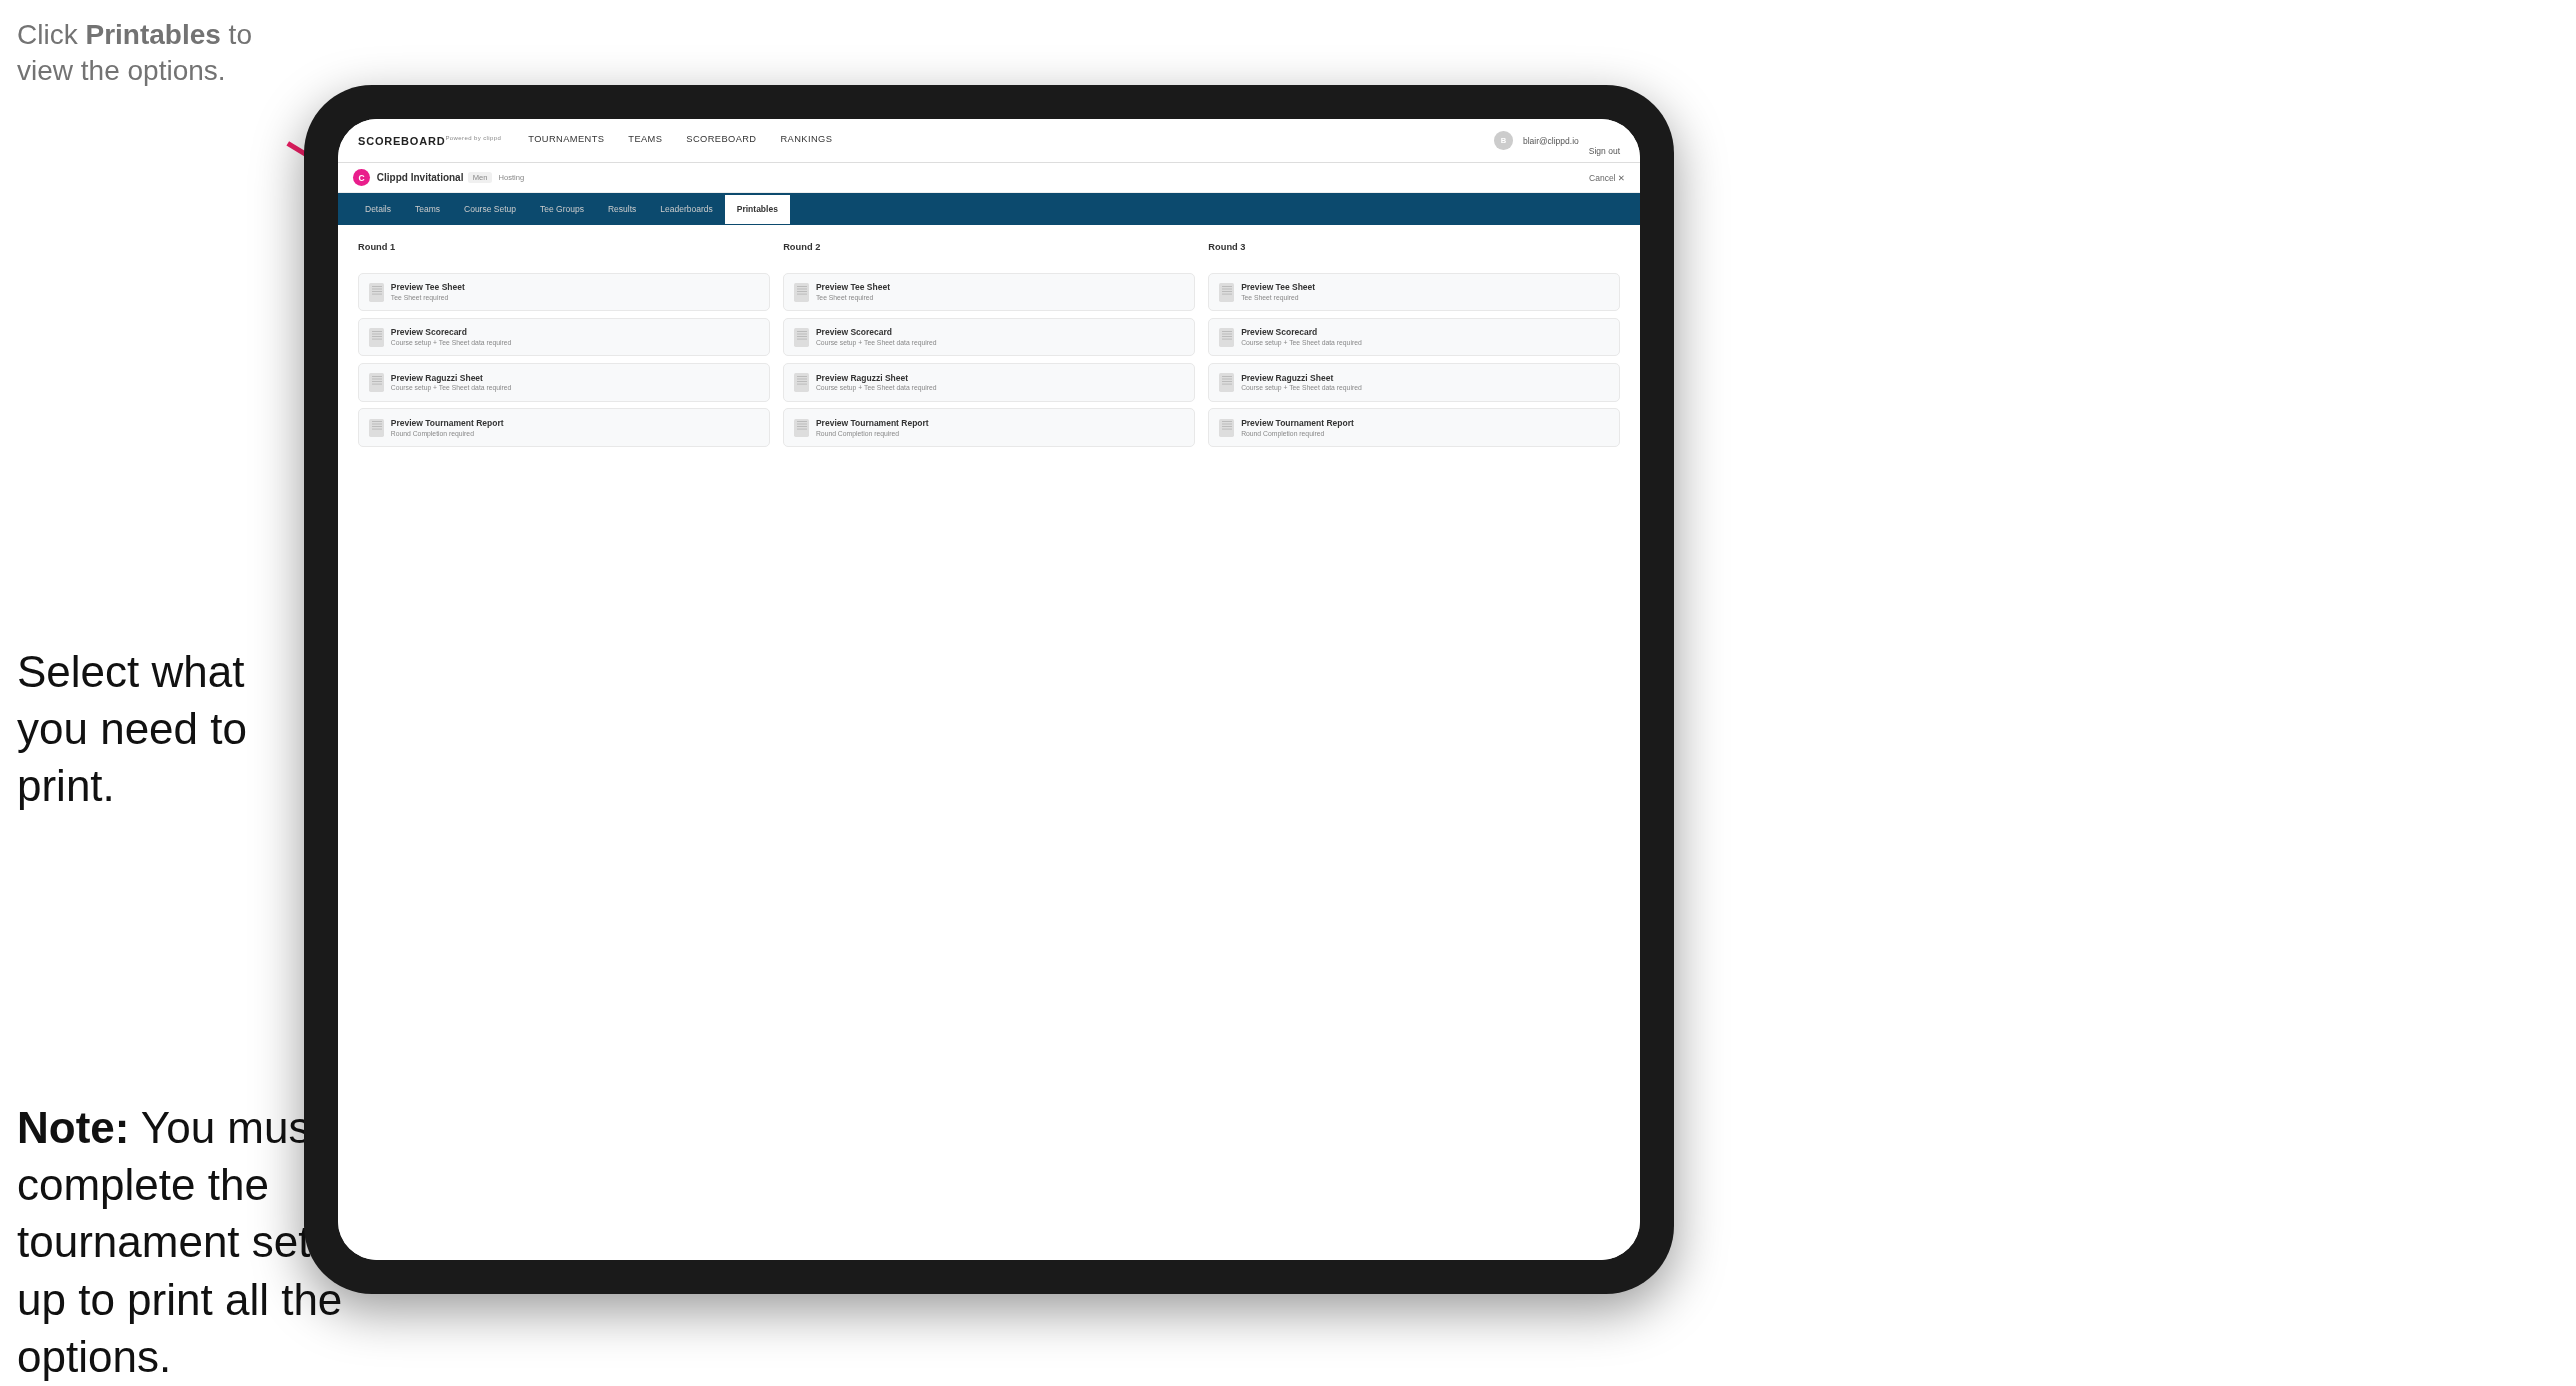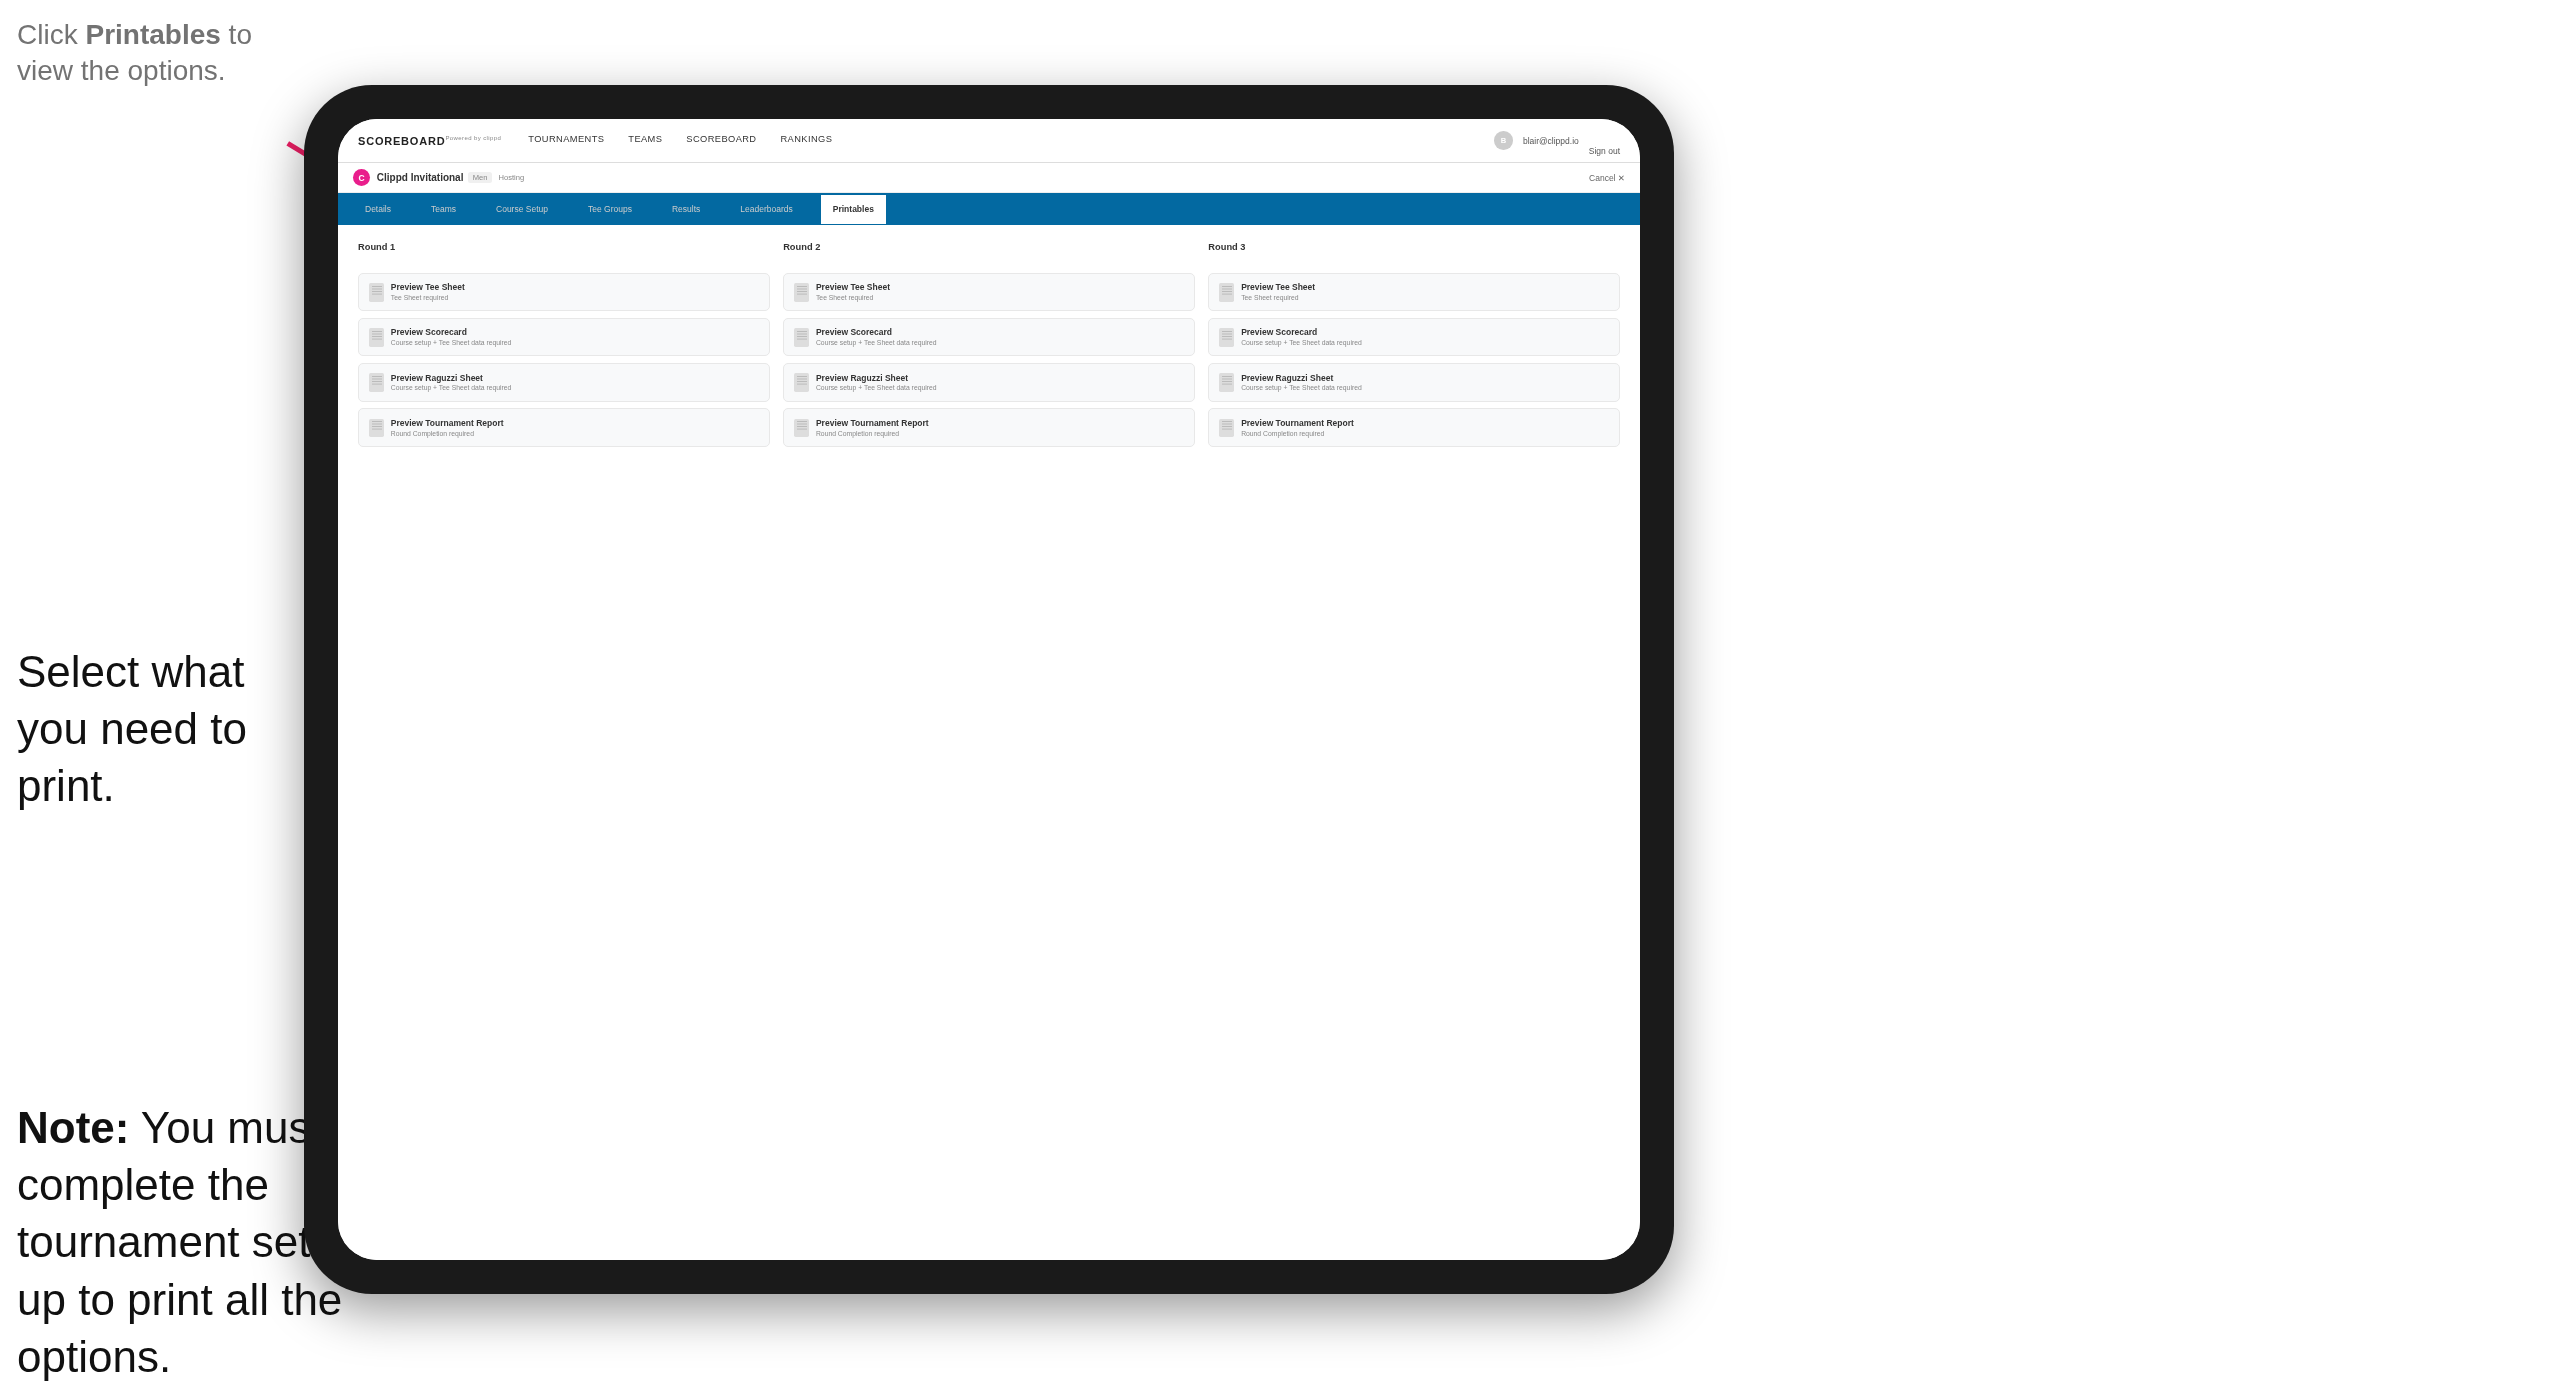--- a/index.html
+++ b/index.html
@@ -192,27 +192,26 @@
     }
     .cancel-btn {
       margin-left: auto;
       font-size: 8.5px;
       color: #666;
       cursor: pointer;
     }
 
     
     .sub-tabs {
-      background: #0369a1;
+      background: #0c4a6e;
       display: flex;
       align-items: center;
       padding: 16px 15px;
       height: 29px;
       min-height: 29px;
-      gap: 16px;
     }
     .sub-tab {
       font-size: 8.5px;
       color: #ccc;
       padding: 0 12px;
       height: 29px;
       display: flex;
       align-items: center;
       cursor: pointer;
       font-weight: 500;

